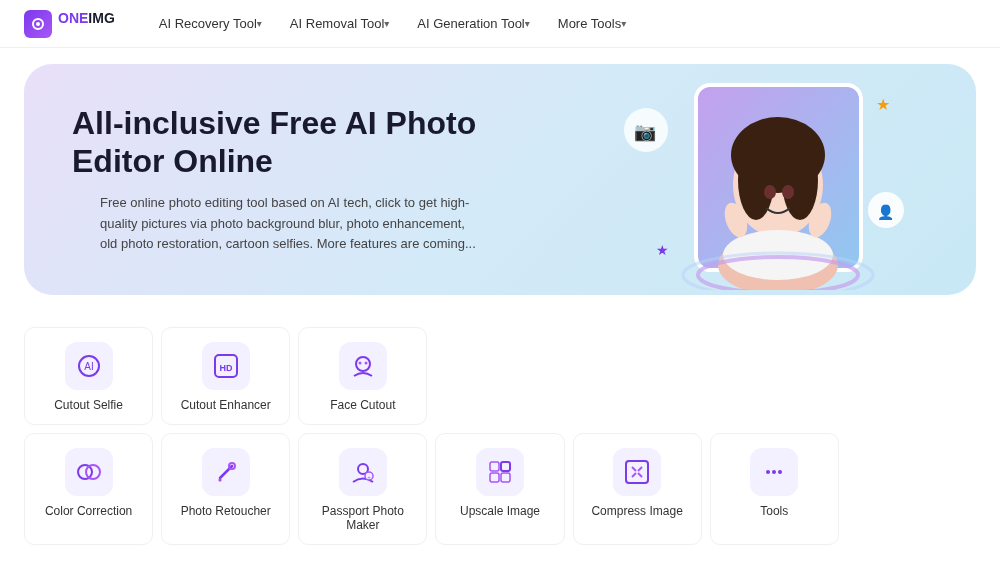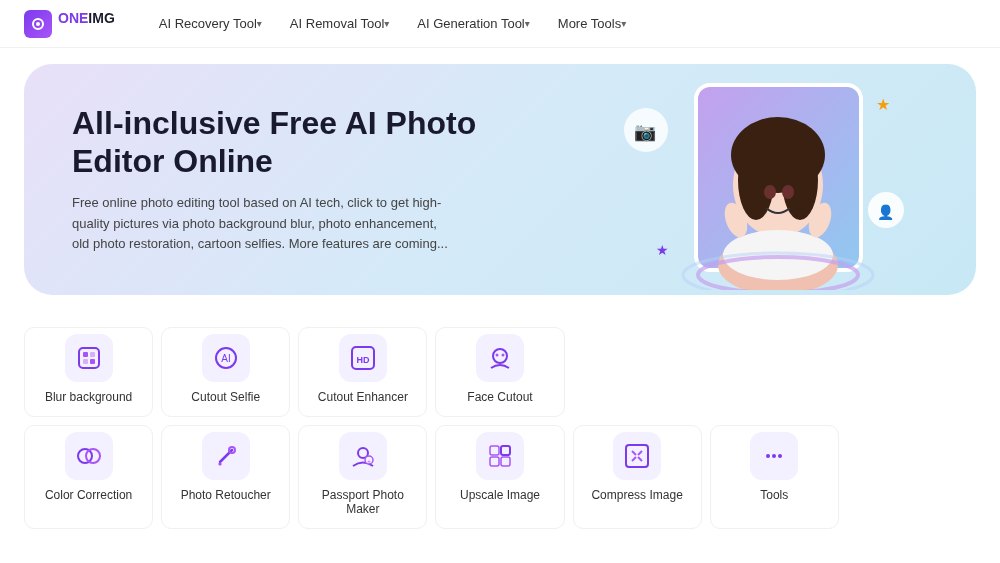--- a/index.html
+++ b/index.html
@@ -29,35 +29,35 @@
 
     
     .hero {
       margin: 16px 24px; border-radius: 28px;
       background: linear-gradient(135deg, #e8e0f8 0%, #d4eaf8 50%, #c8e8f5 100%);
       padding: 40px 48px; position: relative; overflow: hidden; min-height: 220px;
       display: flex; align-items: flex-start;
     }
     .hero-content { flex: 1; z-index: 2; max-width: 500px; }
     .hero-title { font-size: 32px; font-weight: 800; color: #1a1a2e; line-height: 1.2; margin-bottom: 12px; }
-    .hero-desc { font-size: 13px; color: #444; line-height: 1.6; max-width: 380px; }
+    .hero-desc { font-size: 13px; color: #444; line-height: 1.6; max-width: 380px; margin-left: 28px; }
     .hero-image {
       position: absolute; right: 60px; top: 0; bottom: 0;
       display: flex; align-items: center; z-index: 1;
     }
 
     
     .tools-section { padding: 16px 24px 24px; }
     .tools-grid {
       display: grid; grid-template-columns: repeat(7, 1fr); gap: 8px;
       margin-bottom: 8px;
     }
     .tool-card {
       background: #fff; border: 1px solid #f0f0f0; border-radius: 10px;
-      padding: 6px 8px 12px; display: flex; flex-direction: column;
+      padding: 14px 8px 12px; display: flex; flex-direction: column;
       align-items: center; gap: 8px; cursor: pointer;
       transition: box-shadow 0.2s;
     }
     .tool-icon {
       width: 48px; height: 48px; background: #f3f0ff; border-radius: 12px;
       display: flex; align-items: center; justify-content: center; font-size: 22px;
     }
     .tool-label { font-size: 12px; color: #333; text-align: center; font-weight: 500; }
   </style>
 </head>
@@ -146,32 +146,20 @@
     </svg>
   </div>
 </section>
 
 <section class="tools-section">
 
   <div class="tools-grid">
     <div class="tool-card">
       <div class="tool-icon">
         <svg width="28" height="28" viewBox="0 0 28 28">
-            <rect x="4" y="4" width="20" height="20" rx="4" fill="none" stroke="#7c3aed" stroke-width="2"></rect>
-            <rect x="8" y="8" width="5" height="5" rx="1" fill="#a855f7"></rect>
-            <rect x="15" y="8" width="5" height="5" rx="1" fill="#c084fc" opacity="0.6"></rect>
-            <rect x="8" y="15" width="5" height="5" rx="1" fill="#c084fc" opacity="0.6"></rect>
-            <rect x="15" y="15" width="5" height="5" rx="1" fill="#a855f7"></rect>
-          </svg>
-      </div>
-      <span class="tool-label">Blur background</span>
-    </div>
-    <div class="tool-card">
-      <div class="tool-icon">
-        <svg width="28" height="28" viewBox="0 0 28 28">
             <circle cx="14" cy="14" r="10" fill="none" stroke="#7c3aed" stroke-width="2"></circle>
             <text x="14" y="18" text-anchor="middle" font-size="10" fill="#7c3aed">AI</text>
           </svg>
       </div>
       <span class="tool-label">Cutout Selfie</span>
     </div>
     <div class="tool-card">
       <div class="tool-icon">
         <svg width="28" height="28" viewBox="0 0 28 28">
             <rect x="3" y="3" width="22" height="22" rx="4" fill="none" stroke="#7c3aed" stroke-width="2"></rect>

